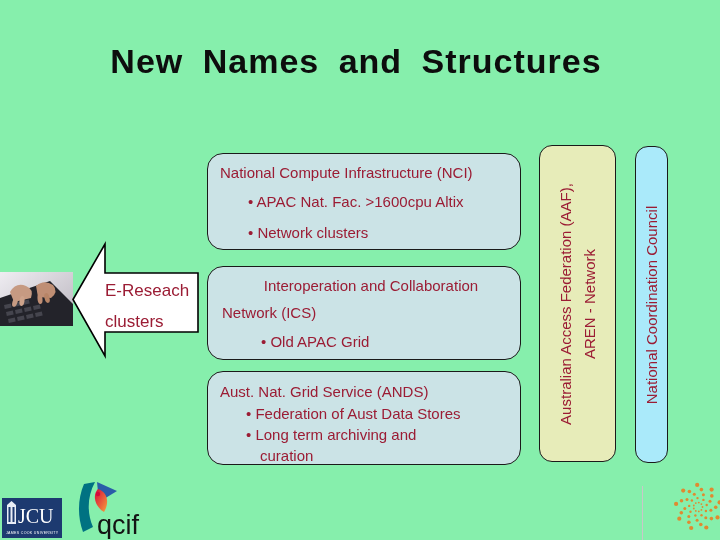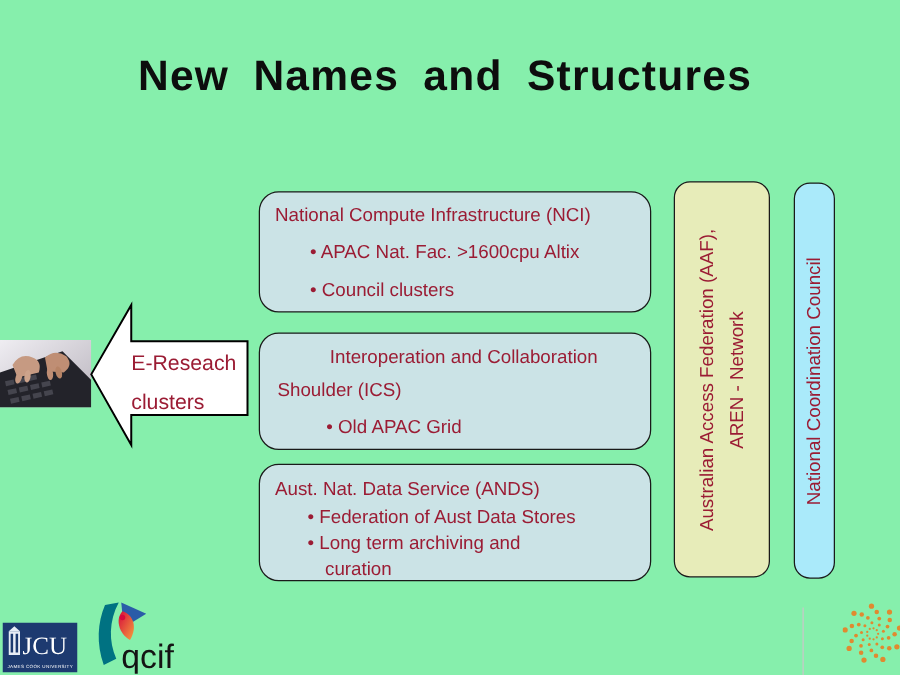--- a/index.html
+++ b/index.html
@@ -104,31 +104,31 @@
 
   <svg class="arrow-svg" width="132" height="124" viewBox="0 0 132 124">
     <polygon points="3,59.5 35,4 35,33 128,33 128,92 35,92 35,116" fill="#ffffff" stroke="#000000" stroke-width="1.6"></polygon>
   </svg>
   <div class="arrow-label arrow-l1">E-Reseach</div>
   <div class="arrow-label arrow-l2">clusters</div>
 
   <div class="box box1">
     <p class="t">National Compute Infrastructure (NCI)</p>
     <p class="bullet b1">APAC Nat. Fac. &gt;1600cpu Altix</p>
-    <p class="bullet b2">Council clusters</p>
+    <p class="bullet b2">Network clusters</p>
   </div>
 
   <div class="box box2">
     <p class="t1">Interoperation and Collaboration</p>
-    <p class="t2">Shoulder (ICS)</p>
+    <p class="t2">Network (ICS)</p>
     <p class="bullet b1">Old APAC Grid</p>
   </div>
 
   <div class="box box3">
-    <p class="t">Aust. Nat. Data Service (ANDS)</p>
+    <p class="t">Aust. Nat. Grid Service (ANDS)</p>
     <p class="bullet b1">Federation of Aust Data Stores</p>
     <p class="bullet b2">Long term archiving and</p>
     <p class="b2c">curation</p>
   </div>
 
   <div class="vcol vcol-aaf">
     <div class="vtext">
       <div>Australian Access Federation (AAF),</div>
       <div>AREN - Network</div>
     </div>

